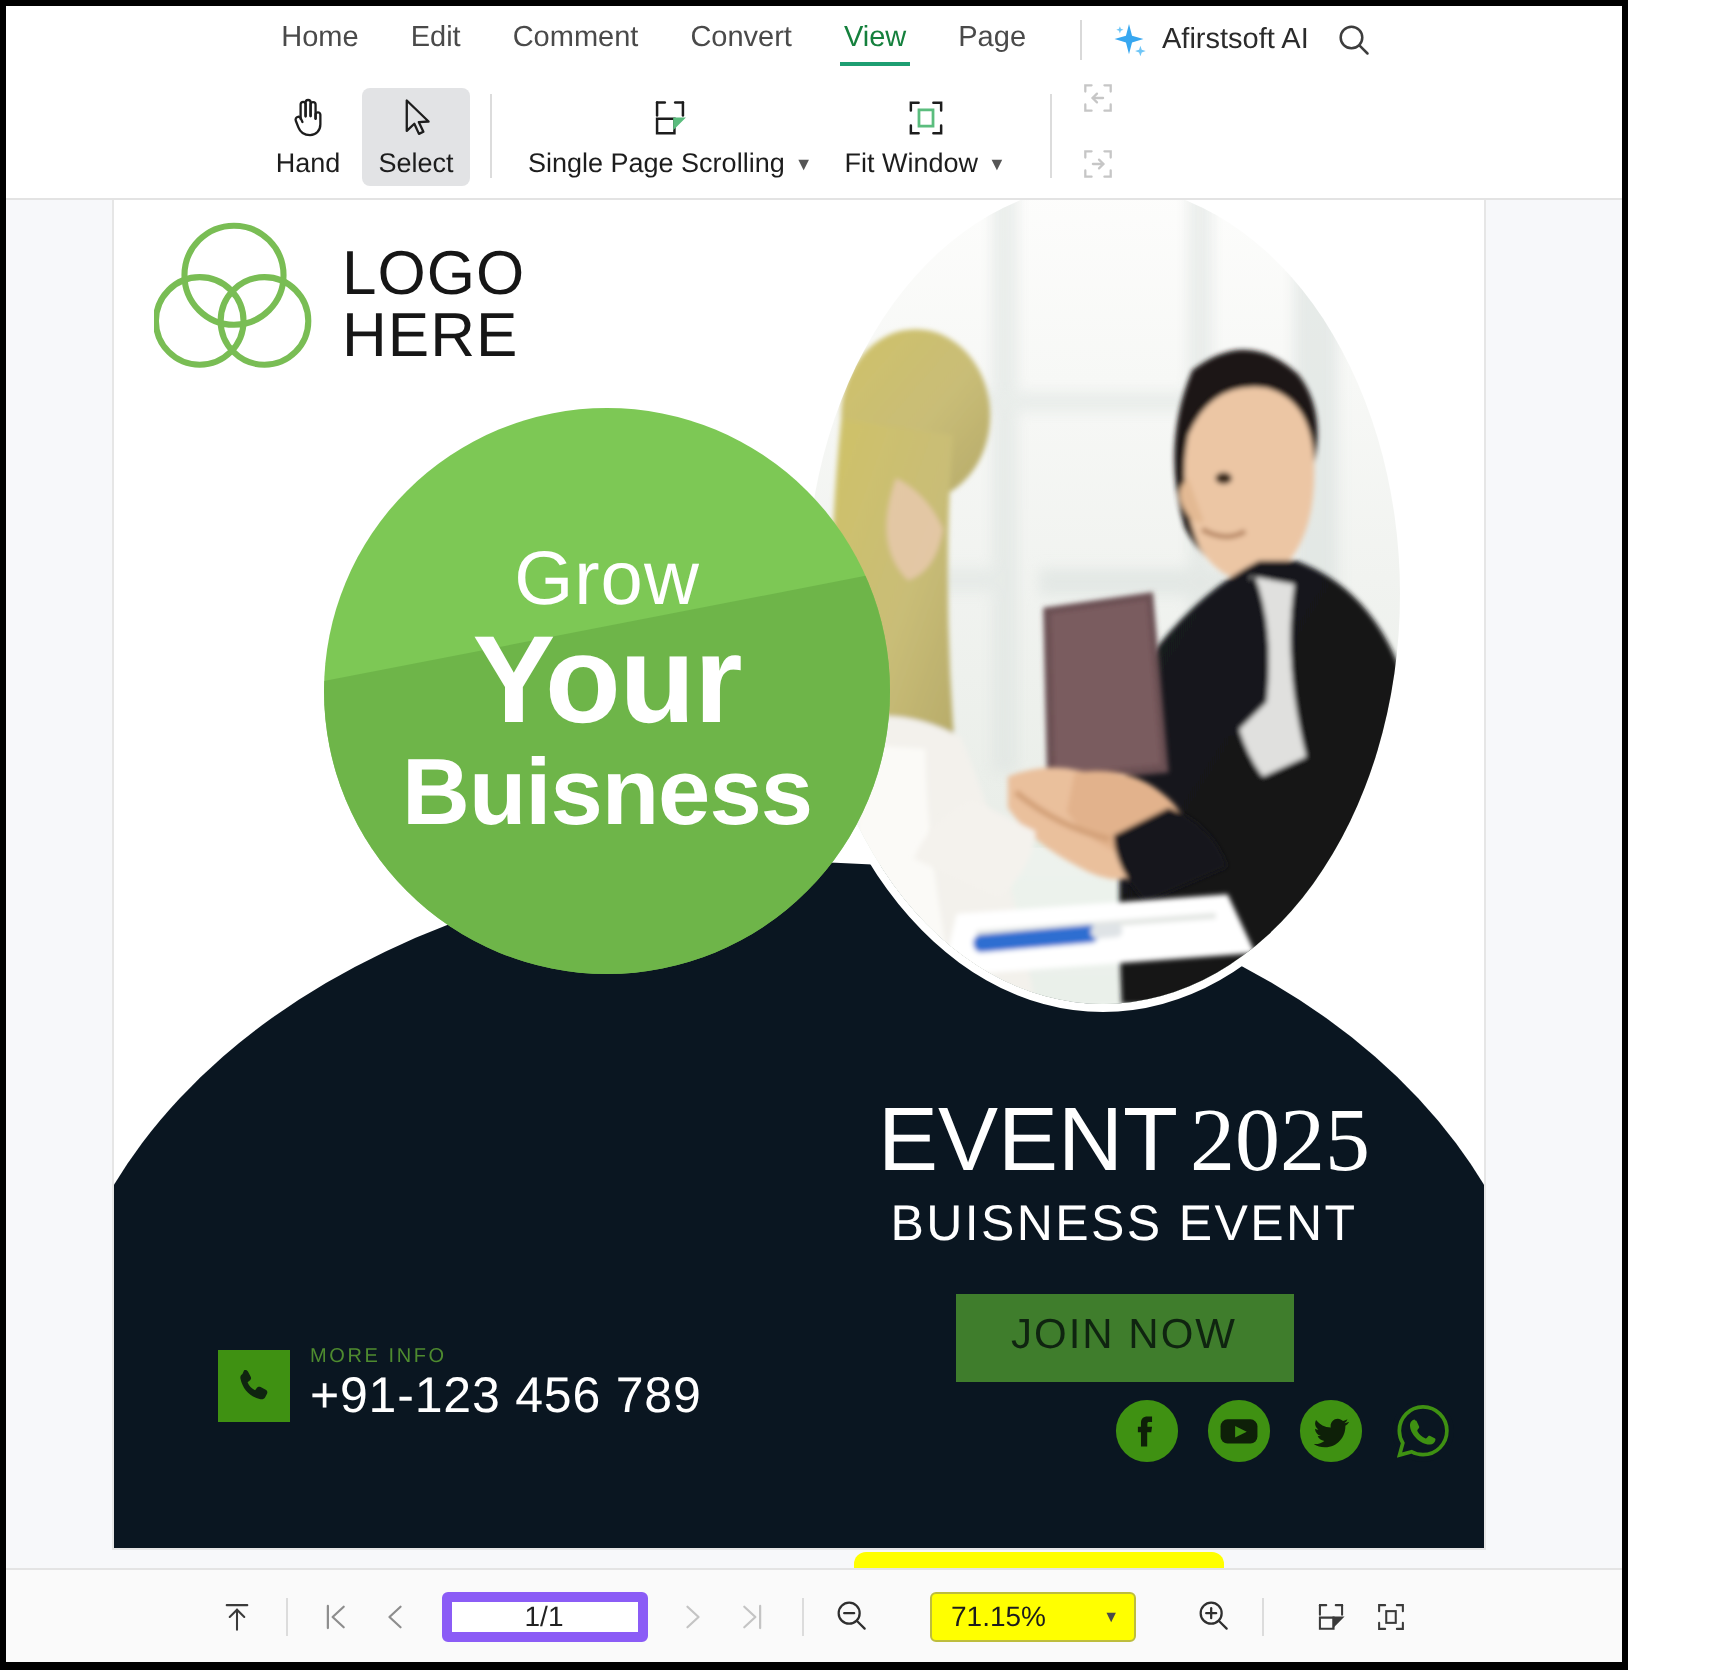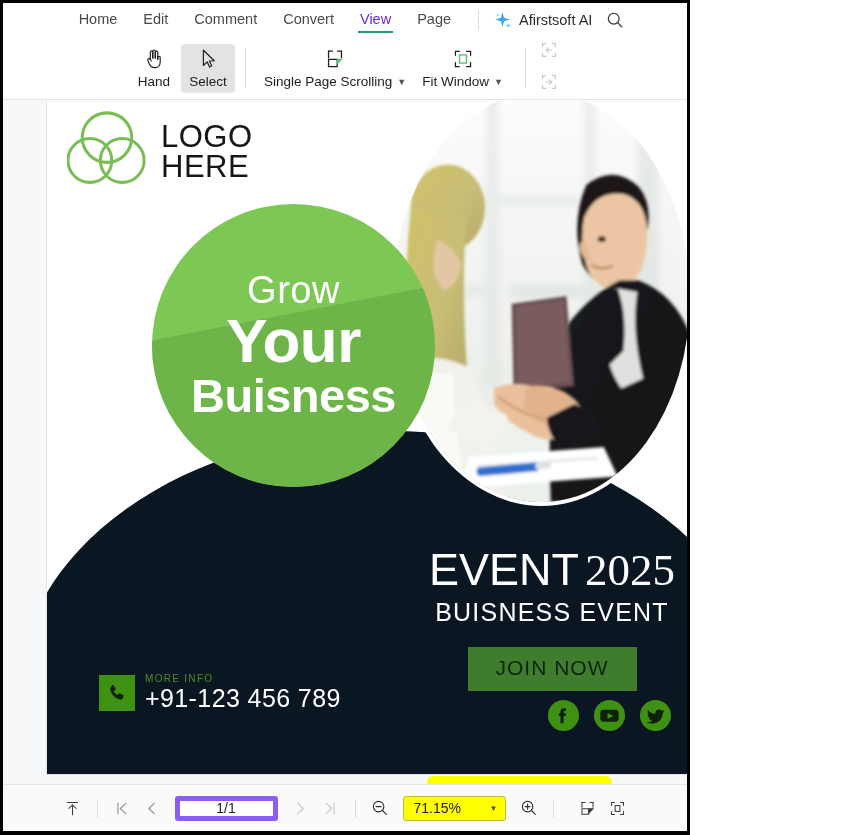--- a/index.html
+++ b/index.html
@@ -4,21 +4,21 @@
 <style>
   * { box-sizing: border-box; margin: 0; padding: 0; }
   html, body {
     width: 858px; height: 835px;
     font-family: "Liberation Sans", sans-serif;
     background: #ffffff;
     overflow: hidden;
   }
   #app {
     position: relative;
-    width: 690px; height: 835px;
+    width: 814px; height: 835px;
     background: #ffffff;
     border-top: 3px solid #000;
     border-left: 3px solid #000;
     border-right: 3px solid #000;
     border-bottom: 4px solid #000;
   }
 
   
   .menubar {
     position: relative;
@@ -30,21 +30,21 @@
   }
   .menu-tabs { display: flex; align-items: center; gap: 0px; }
   .menu-tab {
     position: relative;
     font-size: 14.5px;
     color: #4a4a4a;
     padding: 4px 13px 6px 13px;
     cursor: pointer;
     white-space: nowrap;
   }
-  .menu-tab.active { color: #6d28d9; }
+  .menu-tab.active { color: #15803d; }
   .menu-tab.active::after {
     content: "";
     position: absolute;
     left: 11px; right: 11px; bottom: 0px;
     height: 2px; background: #1d9e72;
   }
   .menu-divider {
     width: 1px; height: 20px; background: #d9d9d9; margin: 0 14px;
   }
   .ai-group { display: flex; align-items: center; gap: 7px; }
@@ -84,21 +84,21 @@
 
   
   .viewport {
     position: relative;
     height: 684px;
     background: #f7f8fa;
     overflow: hidden;
   }
   .page-shadow {
     position: absolute;
-    left: 43px; top: 0px;
+    left: 53px; top: 0px;
     width: 687px; height: 675px;
     background: #86efac;
     border: 1px solid #e6e6e6;
     border-top: none;
     overflow: hidden;
   }
   .flyer {
     position: absolute;
     left: 0; top: -24px;
     width: 685px; height: 698px;
@@ -196,21 +196,21 @@
     background: #fff; font-size: 14px; color: #222; text-align: center;
     display:flex; align-items:center; justify-content:center; margin: 0 8px;
   }
   .zoom-highlight {
     position: absolute;
     left: 424px; top: 773px;
     width: 185px; height: 47px;
     background: #ffff00;
     border-radius: 6px 6px 10px 10px;
   }
-  .zoom-group { position: relative; display:flex; align-items:center; gap: 8px; z-index: 2;}
+  .zoom-group { position: relative; display:flex; align-items:center; gap: 24px; z-index: 2;}
   .zoom-field {
     width: 103px; height: 25px; border: 1px solid #bdbd3d; border-radius: 3px;
     background: #ffff00; display:flex; align-items:center; padding: 0 7px 0 10px;
     justify-content: space-between;
   }
   .zoom-val { font-size: 14px; color: #1c1c1c; }
   .zoom-caret { font-size: 8px; color: #4a4a4a; }
   .mar-l { margin-left: 10px; }
 </style>
 </head>

